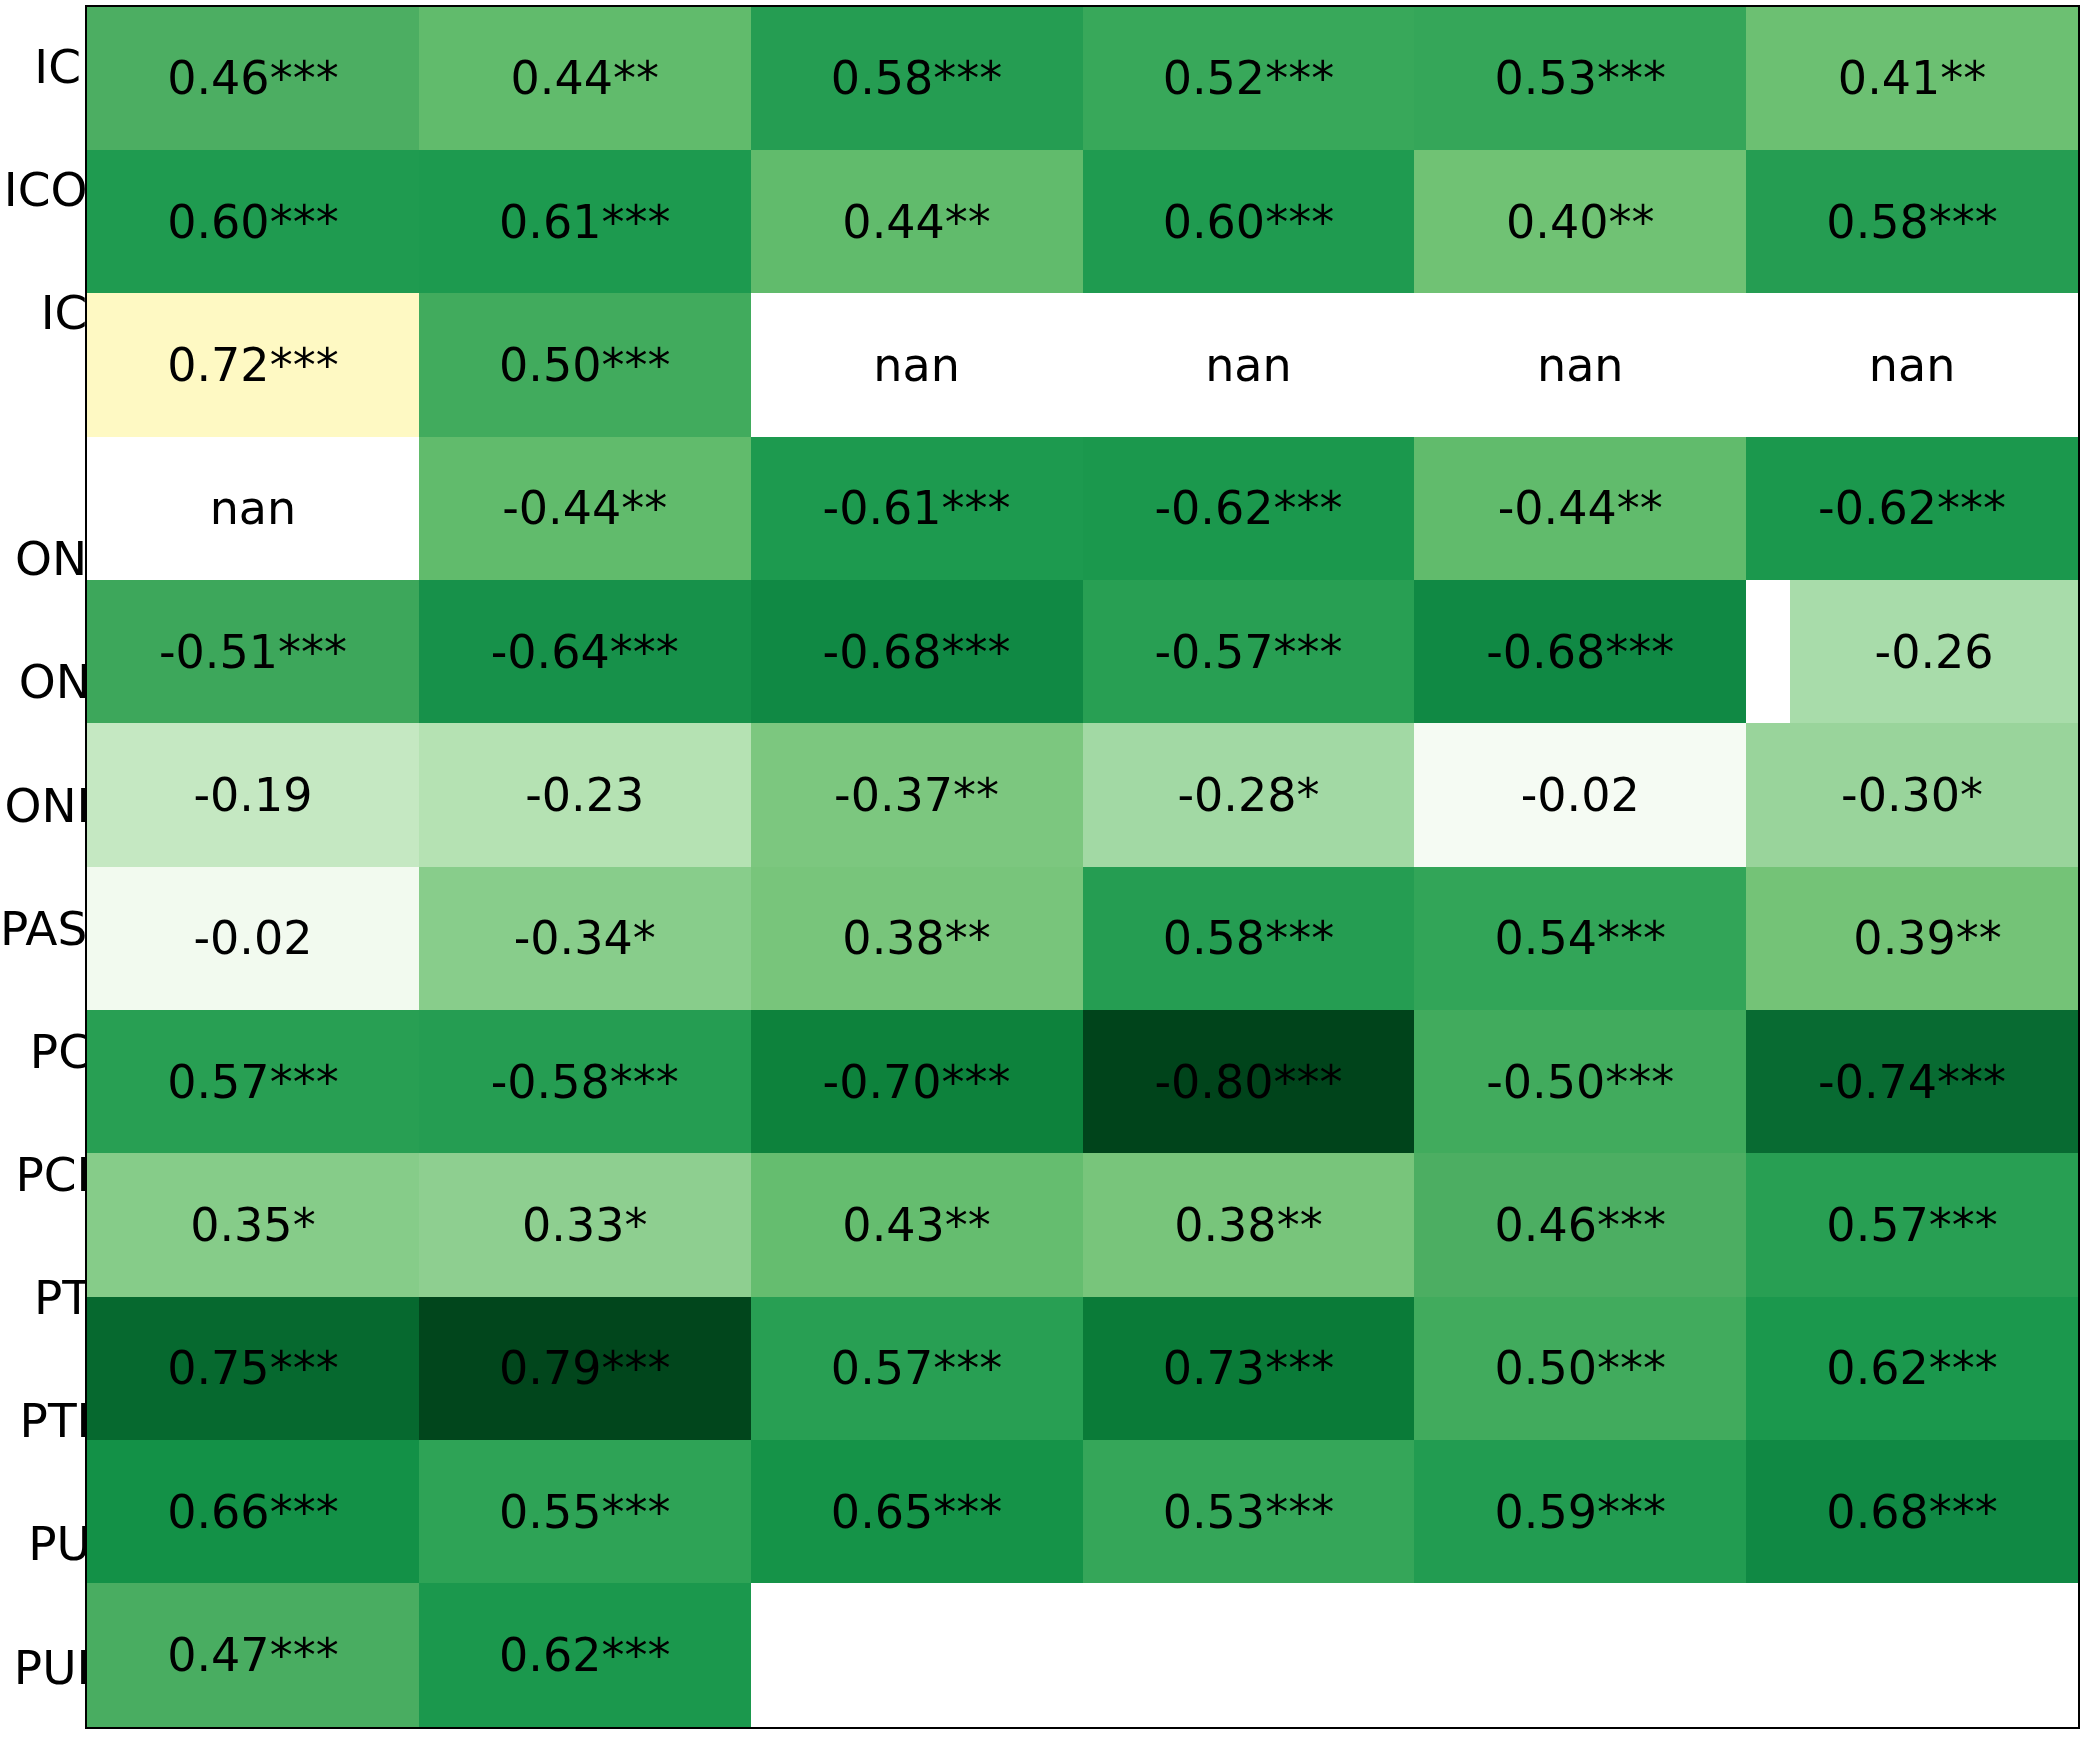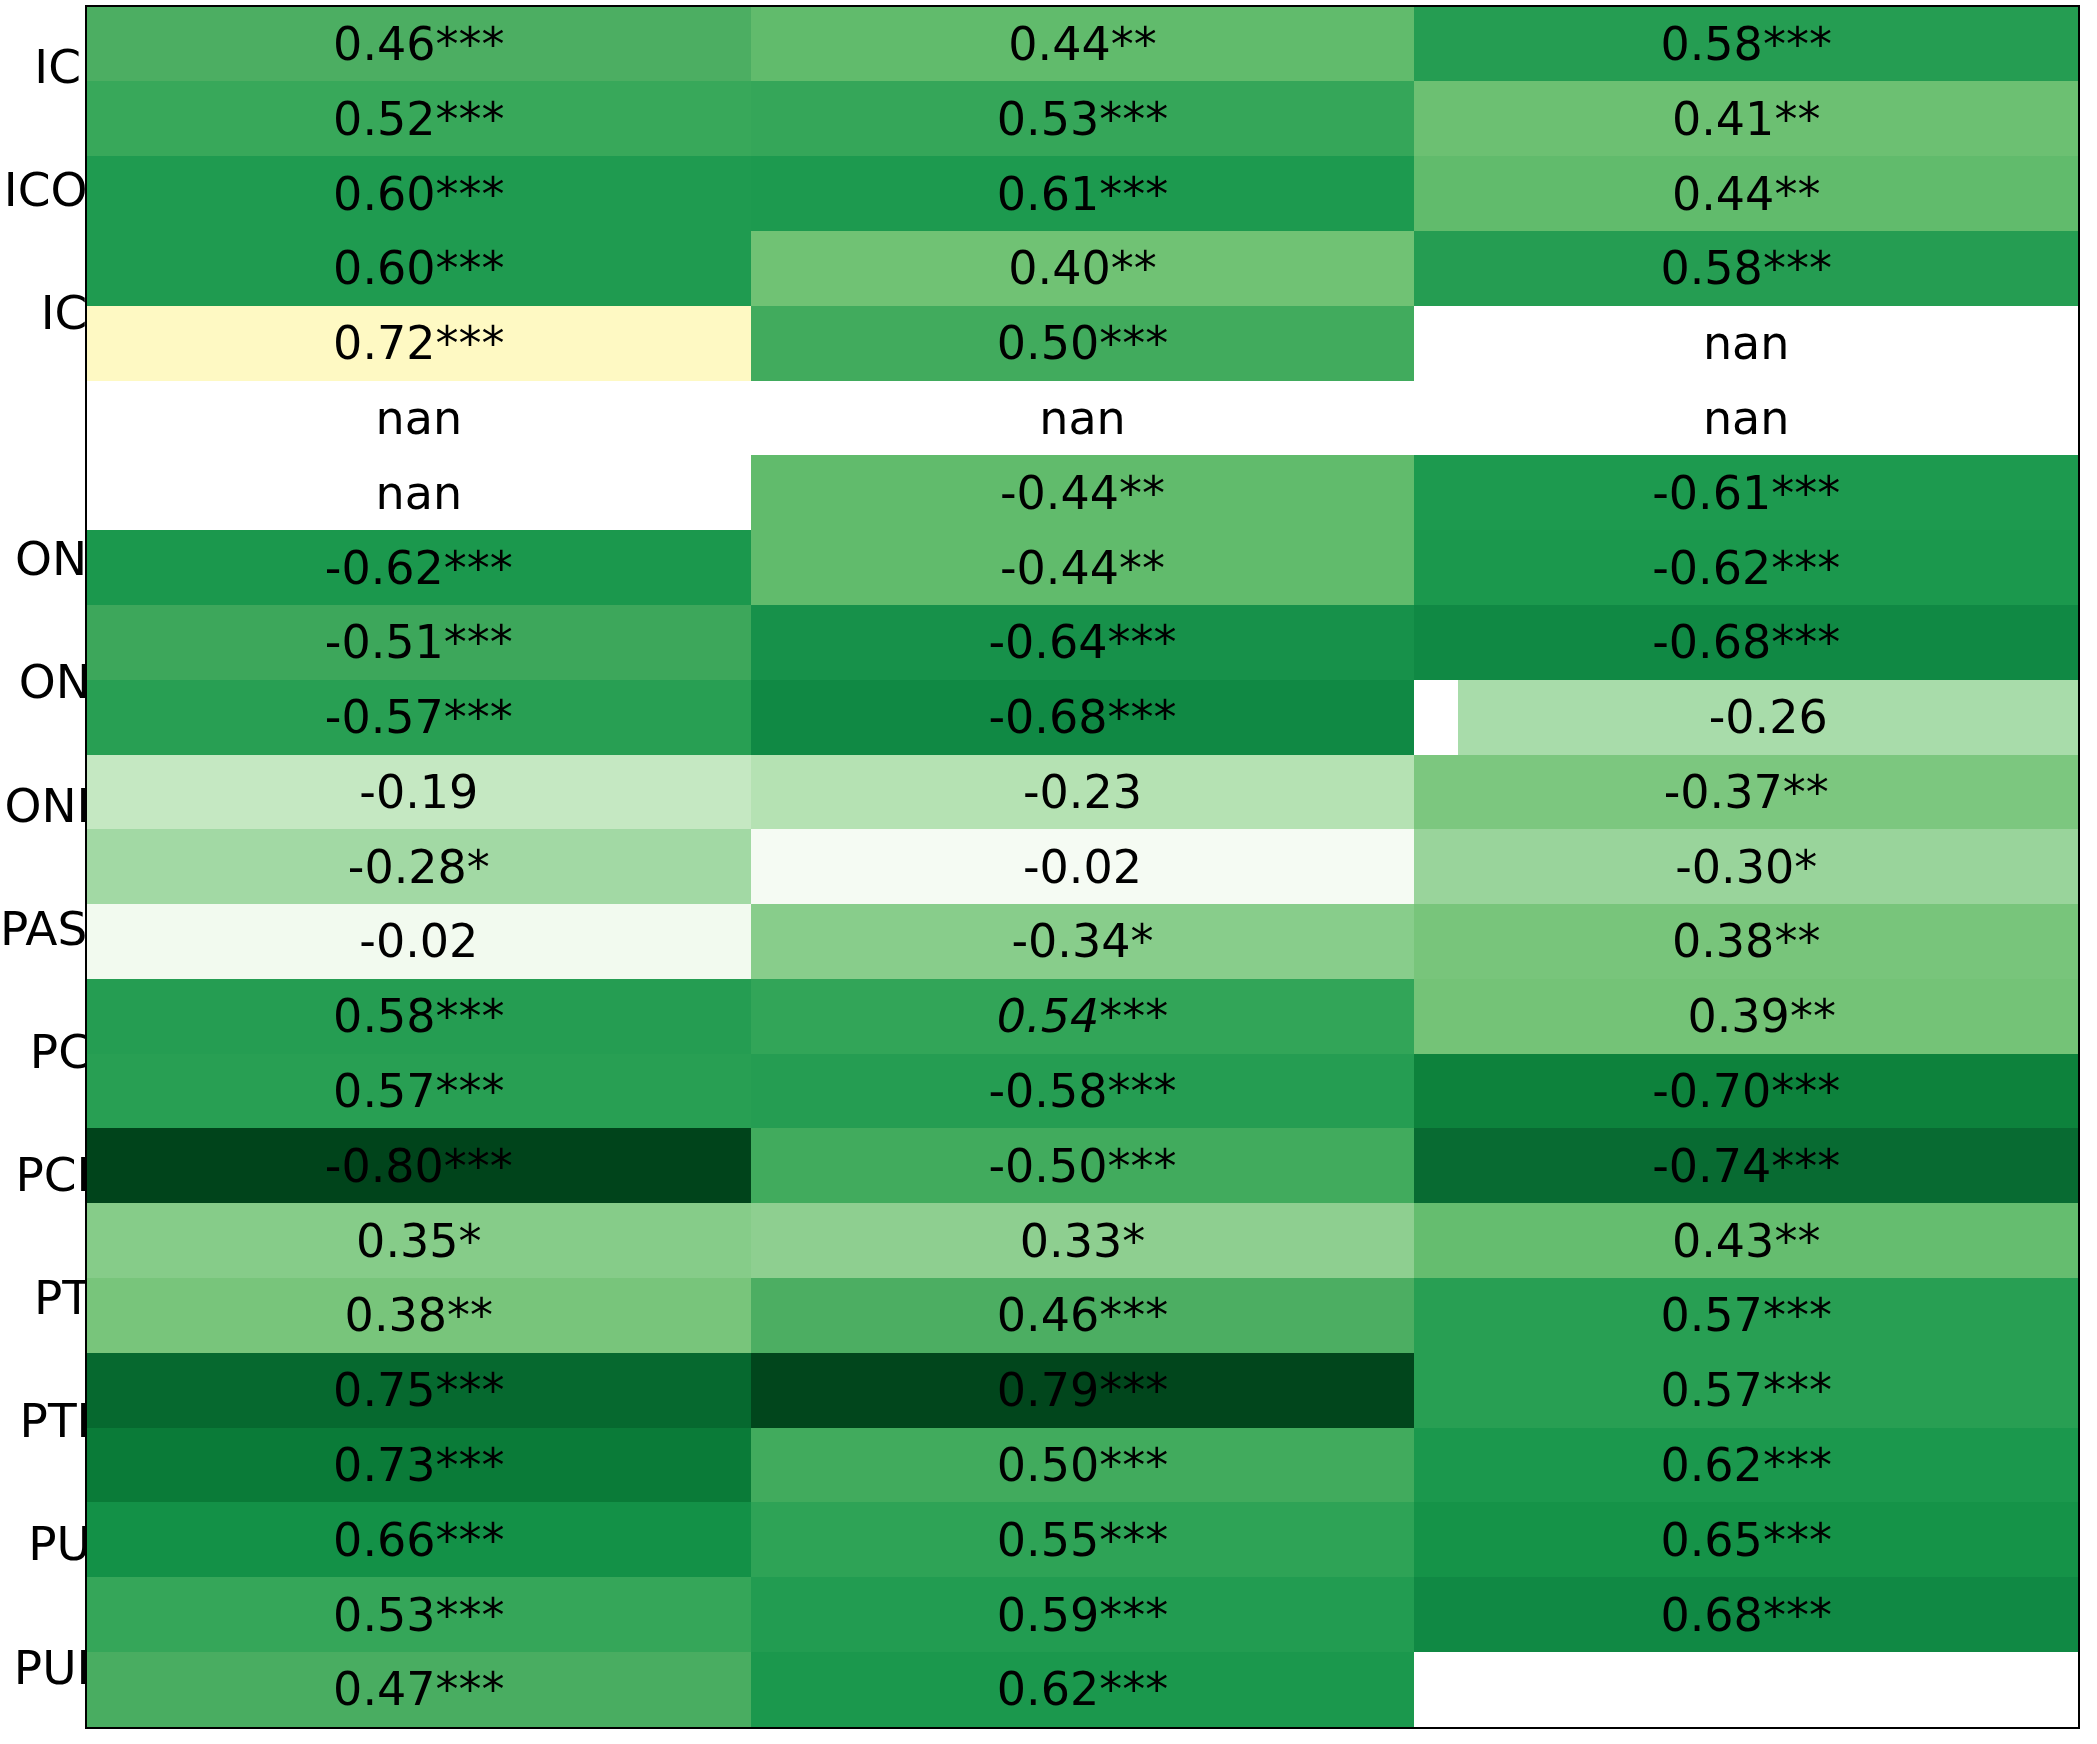--- a/index.html
+++ b/index.html
@@ -30,21 +30,21 @@
     border: 2.4px solid #000000;
     background: #ffffff;
   }
   #heatmap-grid {
     position: absolute;
     left: 0;
     top: 0;
     right: 0;
     bottom: 0;
     display: grid;
-    grid-template-columns: repeat(3, 1fr);
+    grid-template-columns: repeat(6, 1fr);
     grid-auto-rows: 1fr;
   }
   .hm-cell {
     position: relative;
     display: flex;
     align-items: center;
     justify-content: center;
   }
   .hm-cell-text {
     color: #000000;
@@ -265,21 +265,21 @@
         </div>
         <div class="hm-cell" style="background: rgb(136, 205, 139);">
           <span class="hm-cell-text">-0.34*</span>
         </div>
         <div class="hm-cell" style="background: rgb(120, 197, 123);">
           <span class="hm-cell-text">0.38**</span>
         </div>
         <div class="hm-cell" style="background: rgb(37, 157, 82);">
           <span class="hm-cell-text">0.58***</span>
         </div>
-        <div class="hm-cell" style="background: rgb(50, 165, 88); font-style: italic;">
+        <div class="hm-cell" style="background: rgb(50, 165, 88);">
           <span class="hm-cell-text">0.54***</span>
         </div>
         <div class="hm-cell" style="background: rgb(116, 195, 119); padding-left: 31px;">
           <span class="hm-cell-text">0.39**</span>
         </div>
         <div class="hm-cell" style="background: rgb(40, 159, 83);">
           <span class="hm-cell-text">0.57***</span>
         </div>
         <div class="hm-cell" style="background: rgb(37, 157, 82);">
           <span class="hm-cell-text">-0.58***</span>

